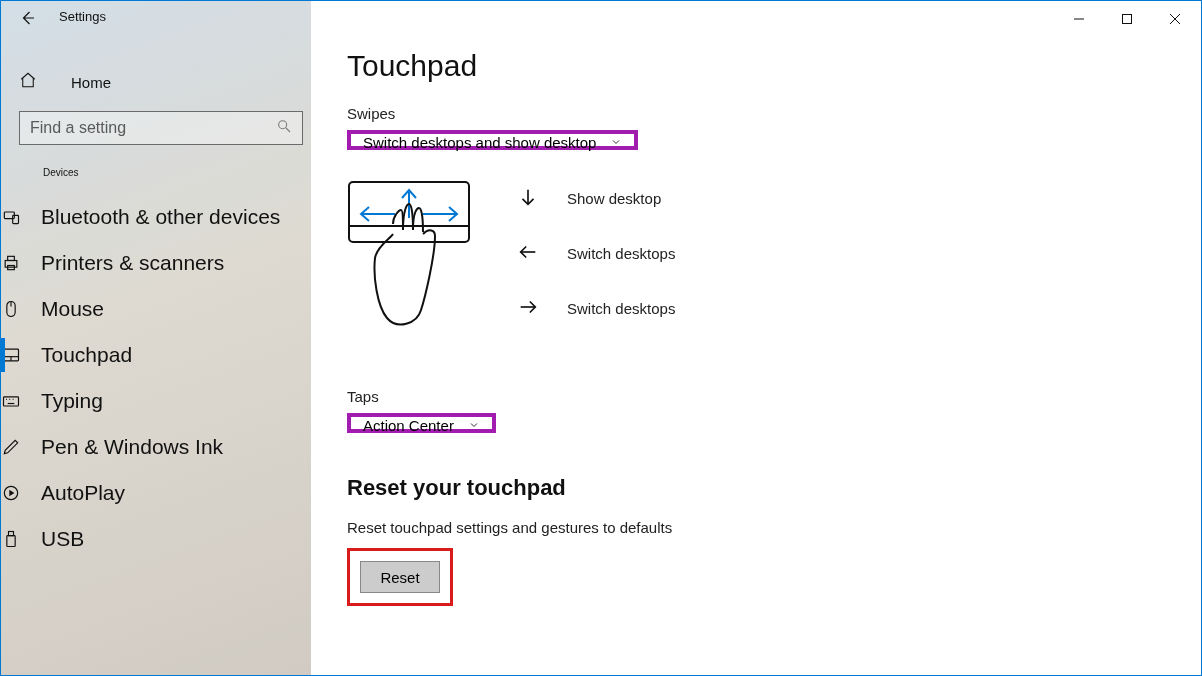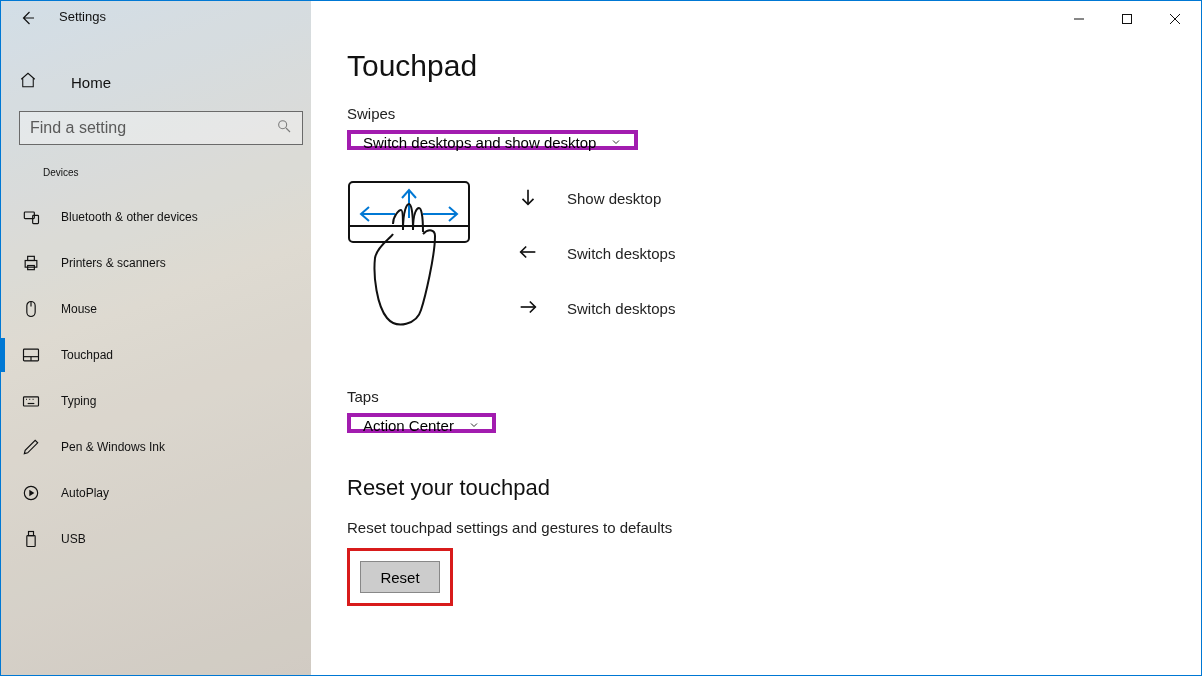--- a/index.html
+++ b/index.html
@@ -38,22 +38,22 @@
     font-size: 16px; color: #555;
   }
   .search-input::placeholder { color: #5a5a5a; }
   .search-icon-svg { width: 16px; height: 16px; opacity: .6; }
 
   .section-heading { padding: 22px 20px 10px 20px; font-size: 10px; font-weight: 400; color: #111; margin-left: 22px; }
 
   .nav { display: flex; flex-direction: column; margin-top: 6px; }
   .nav-item {
     display: flex; align-items: center; gap: 20px;
-    height: 46px; padding-left: 20px; cursor: pointer;
-    font-size: 12px; color: #111;
+    height: 46px; cursor: pointer;
+    font-size: 21px; color: #111;
   }
   .nav-item .icon { width: 20px; height: 20px; display: flex; align-items: center; justify-content: center; }
   .nav-item.selected { position: relative; }
   .nav-item.selected::before {
     content: ""; position: absolute; left: 0; top: 6px; bottom: 6px; width: 4px; background: #0078d4;
   }
 
   
   .content { flex: 1; overflow: hidden; position: relative; }
   .win-controls { position: absolute; right: 4px; top: 4px; display: flex; gap: 4px; }
@@ -72,21 +72,21 @@
   .dropdown.w260 { min-width: 256px; }
   .chev { width: 12px; height: 12px; }
 
   .gesture-row { display: flex; align-items: flex-start; gap: 46px; margin-top: 28px; }
   .touchpad-graphic { width: 124px; height: 188px; }
 
   .direction-list { display: flex; flex-direction: column; gap: 30px; margin-top: 6px; }
   .direction-item { display: flex; align-items: center; gap: 28px; font-size: 15px; color: #222; }
   .direction-item svg, .direction-item .two-arrow { width: 22px; height: 22px; }
 
-  .h2 { font-size: 22px; font-weight: 400; margin-top: 40px; color: #111; }
+  .h2 { font-size: 22px; font-weight: 700; margin-top: 40px; color: #111; }
   .desc { font-size: 15px; margin-top: 18px; color: #222; }
 
   .reset-frame { display: inline-block; border: 3px solid #d81b1b; padding: 10px; margin-top: 12px; }
   .reset-btn { width: 80px; height: 32px; border: 1px solid #888; background: #ccc; font-size: 15px; cursor: pointer; }
 
   .taps-block { margin-top: 16px; }
 </style>
 </head>
 <body>
 

